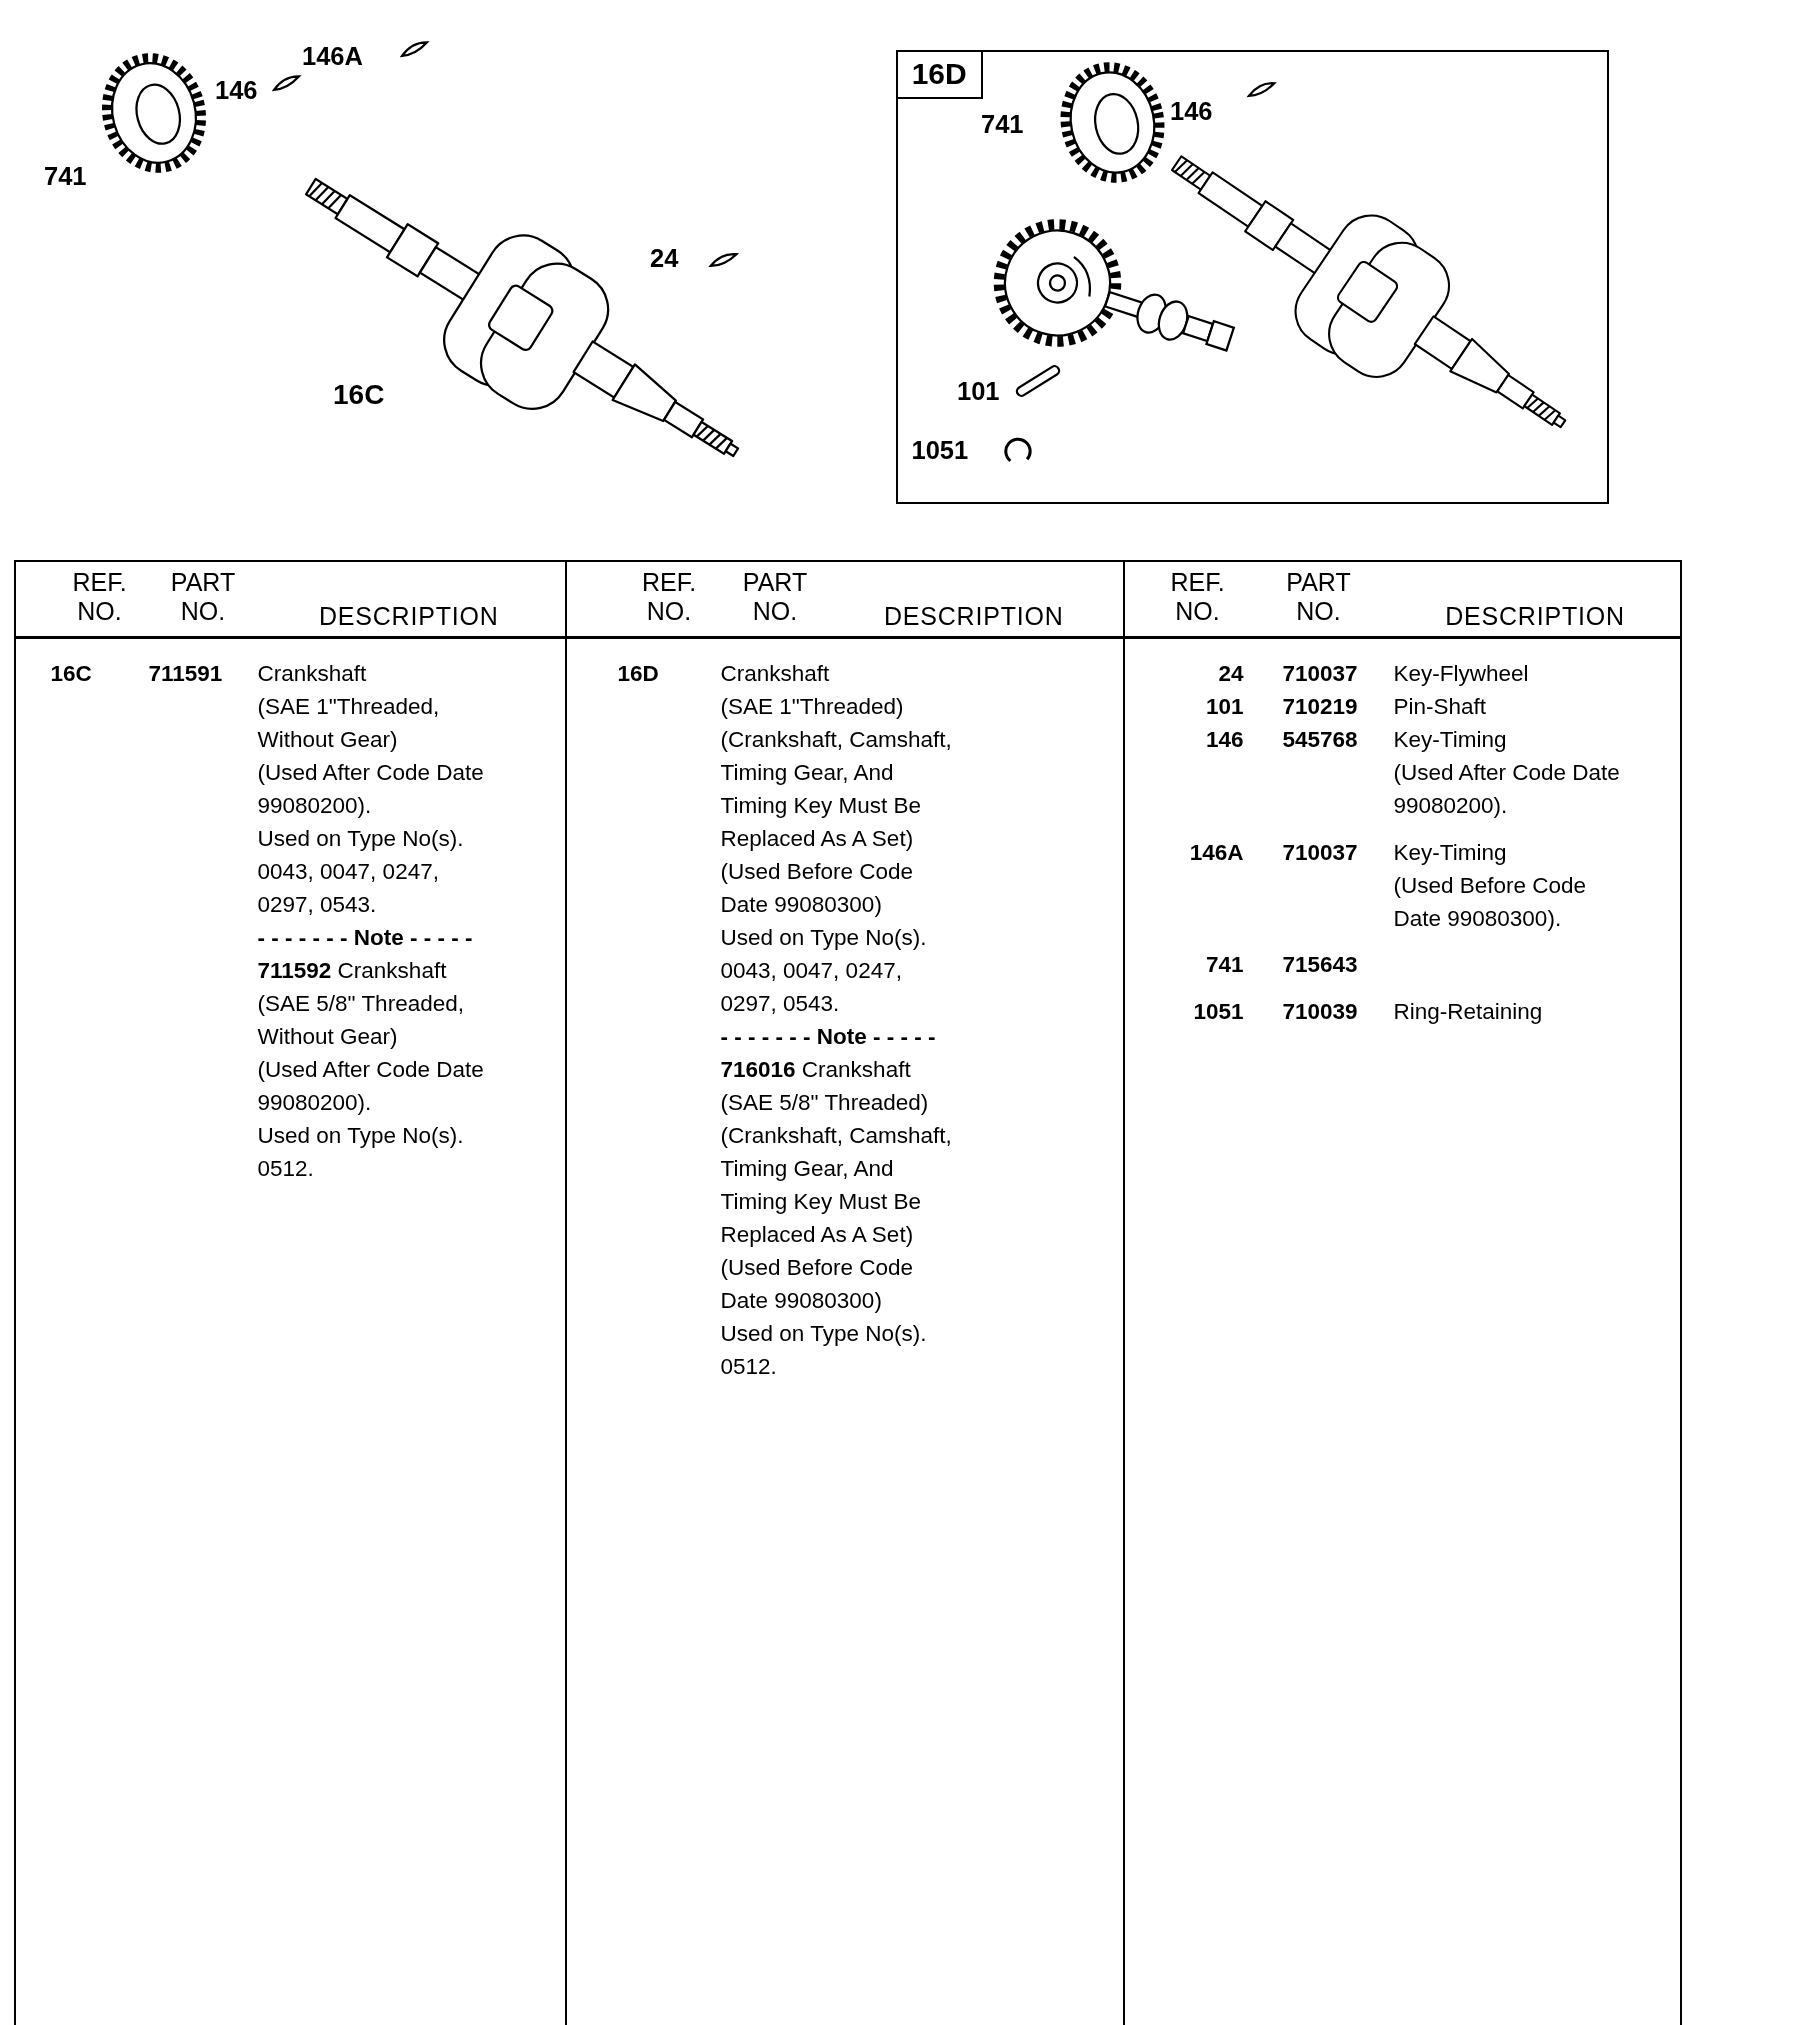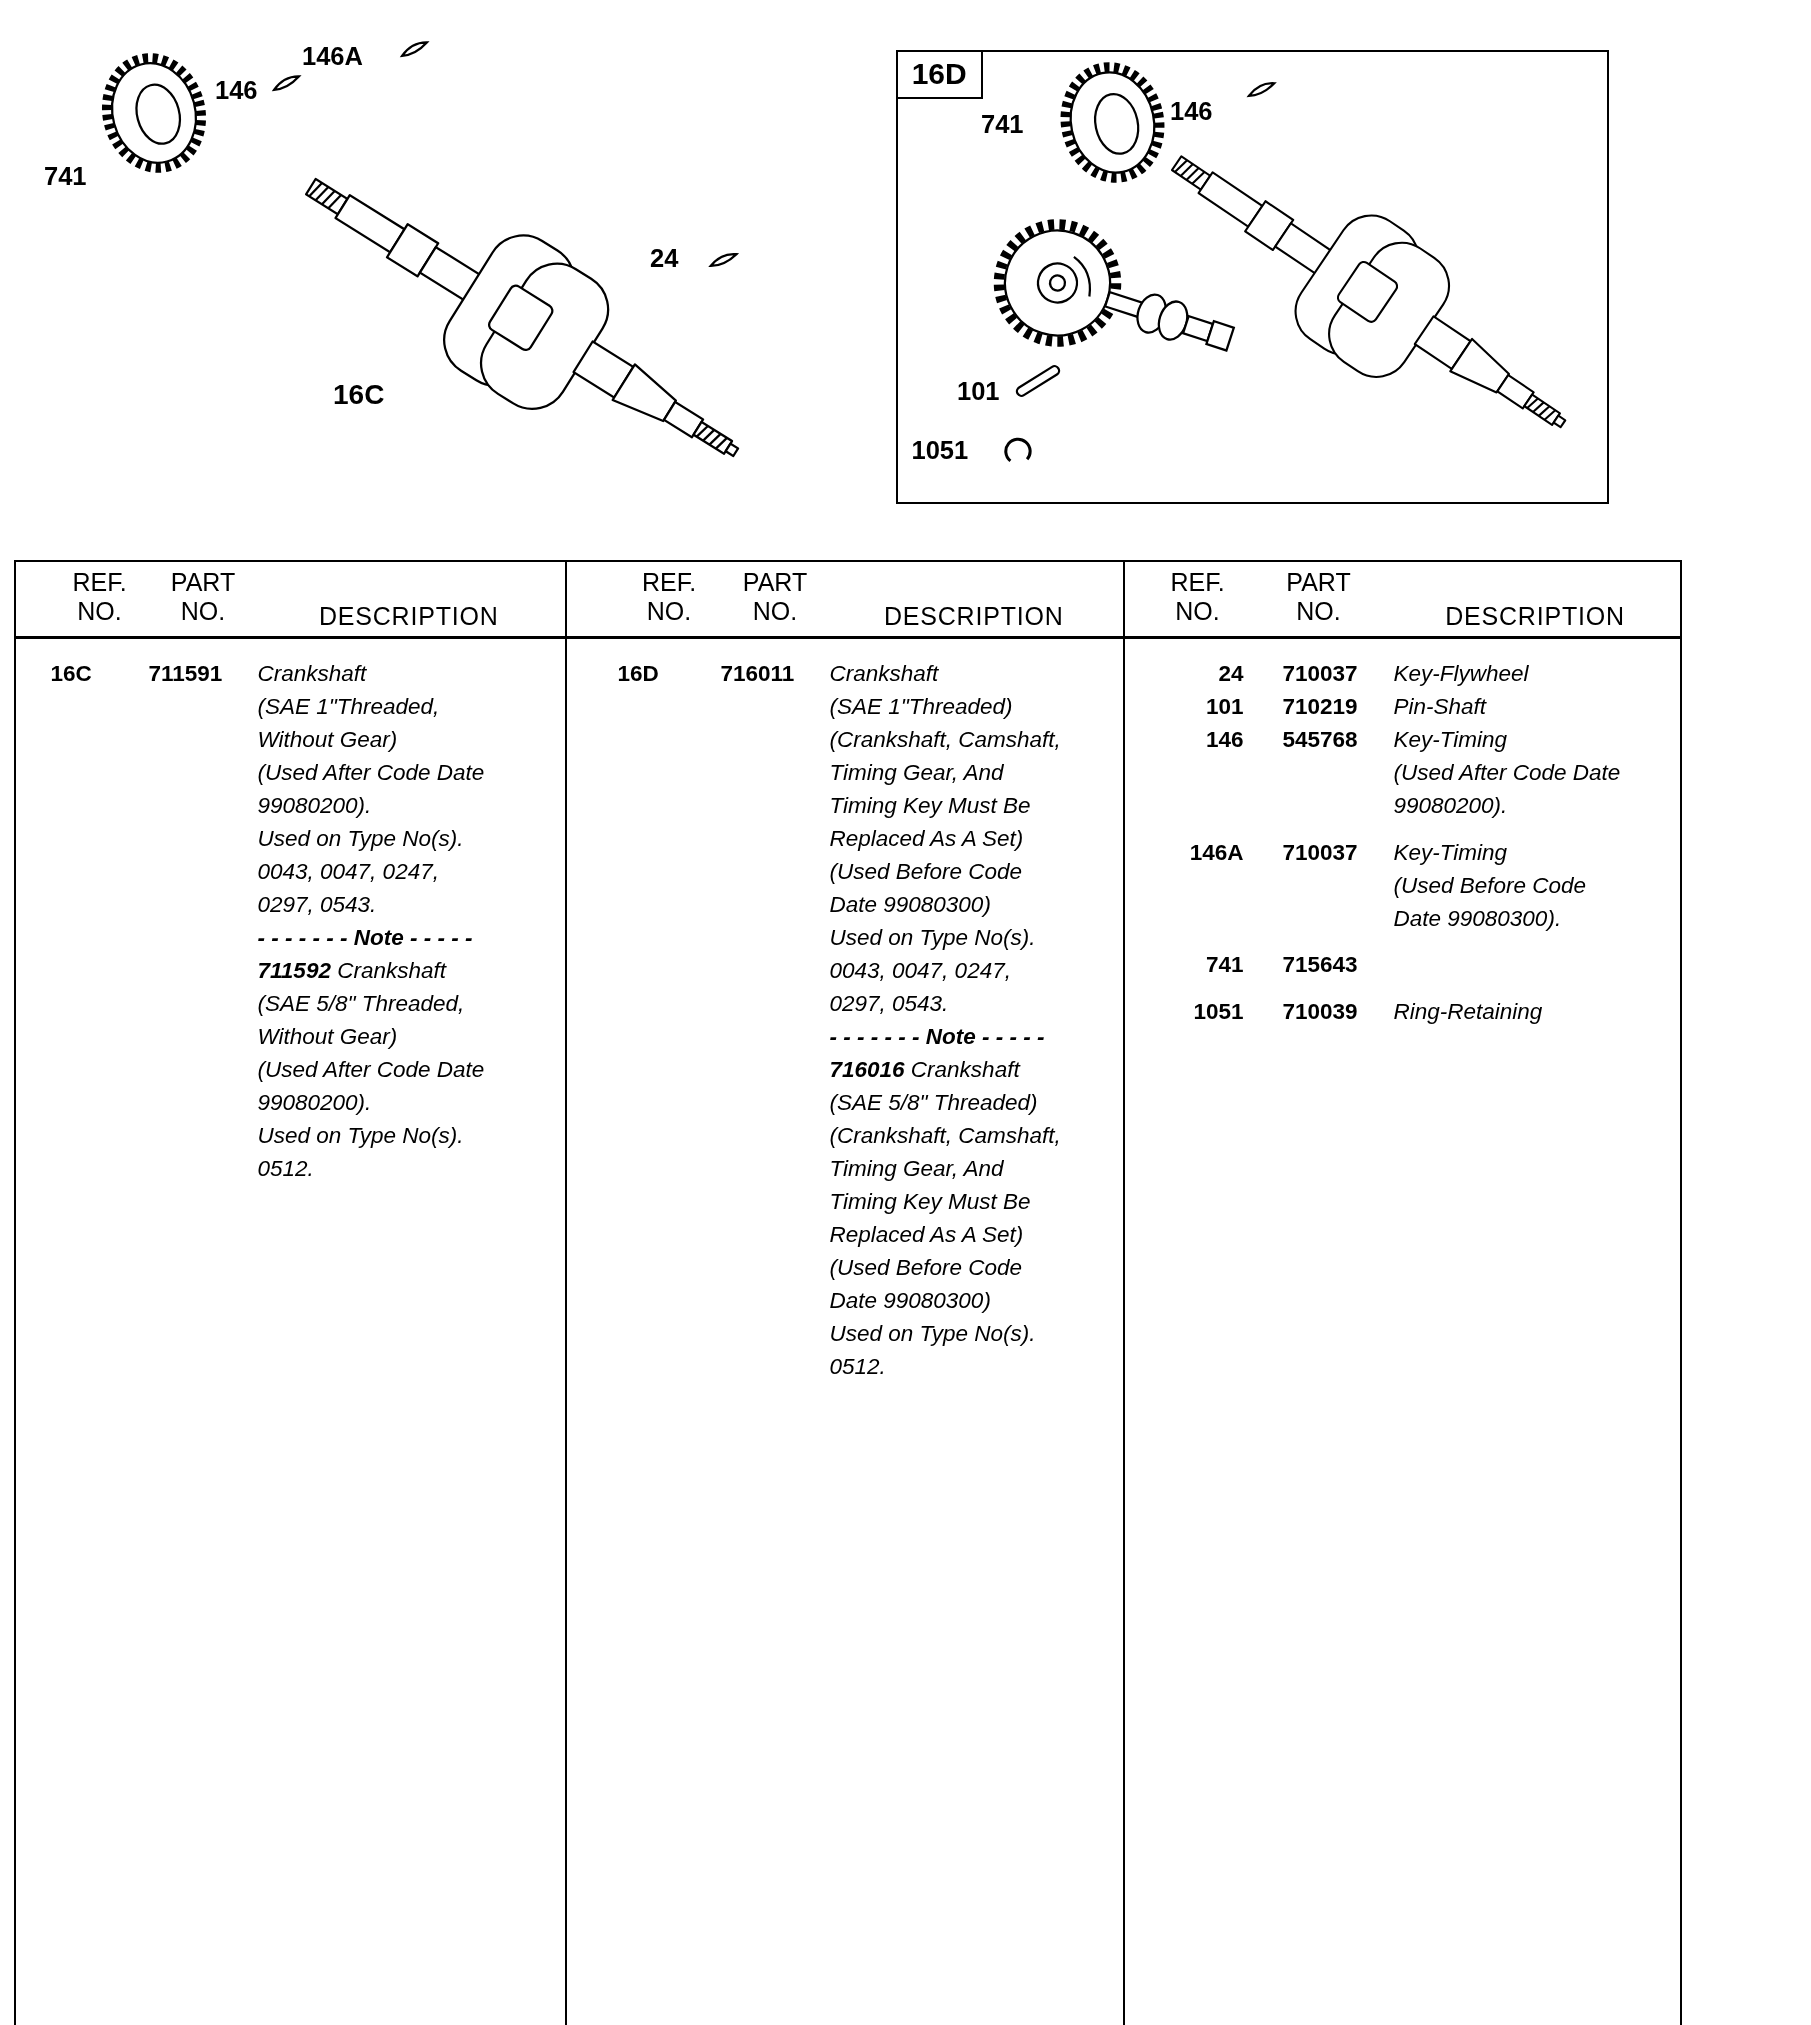--- a/index.html
+++ b/index.html
@@ -29,21 +29,21 @@
 
   .hgrid{display:grid;height:100%;box-sizing:border-box;font-size:25px;line-height:28.5px;padding-top:6px;}
   .tg0{grid-template-columns:98px 109px 1fr;padding-left:35px;padding-right:4.5px;}
   .tg1{grid-template-columns:103px 109px 1fr;padding-left:51px;padding-right:4.5px;}
   .tg2{grid-template-columns:92px 150px 1fr;padding-left:27px;padding-right:3px;}
   .hcell{text-align:center;}
   .hdesc{align-self:end;padding-bottom:6px;text-align:center;letter-spacing:0.8px;}
 
   .entry{display:grid;font-size:22.5px;line-height:33px;margin:0;}
   .entry .ref,.entry .part{font-weight:700;}
-  .entry .desc .line{white-space:nowrap;font-style:italic;}
+  .entry .desc .line{white-space:nowrap;}
   .b{font-weight:700;}
   .bcol[data-col="2"] .ref{text-align:right;}
   .bcol[data-col="2"] .part{padding-left:39px;}
   .entry.gap{margin-top:13.5px;}
 </style>
 </head>
 <body>
 
 <div class="page">
 
@@ -215,21 +215,20 @@
               <div class="line"><span>(Used After Code Date</span></div>
               <div class="line"><span>99080200).</span></div>
               <div class="line"><span>Used on Type No(s).</span></div>
               <div class="line"><span>0512.</span></div>
             </div>
           </div>
         </div>
       <div class="bcol" data-col="1">
           <div class="entry tg1">
             <div class="ref">16D</div>
-            <div class="part">716011</div>
             <div class="desc">
               <div class="line"><span>Crankshaft</span></div>
               <div class="line"><span>(SAE 1"Threaded)</span></div>
               <div class="line"><span>(Crankshaft, Camshaft,</span></div>
               <div class="line"><span>Timing Gear, And</span></div>
               <div class="line"><span>Timing Key Must Be</span></div>
               <div class="line"><span>Replaced As A Set)</span></div>
               <div class="line"><span>(Used Before Code</span></div>
               <div class="line"><span>Date 99080300)</span></div>
               <div class="line"><span>Used on Type No(s).</span></div>

